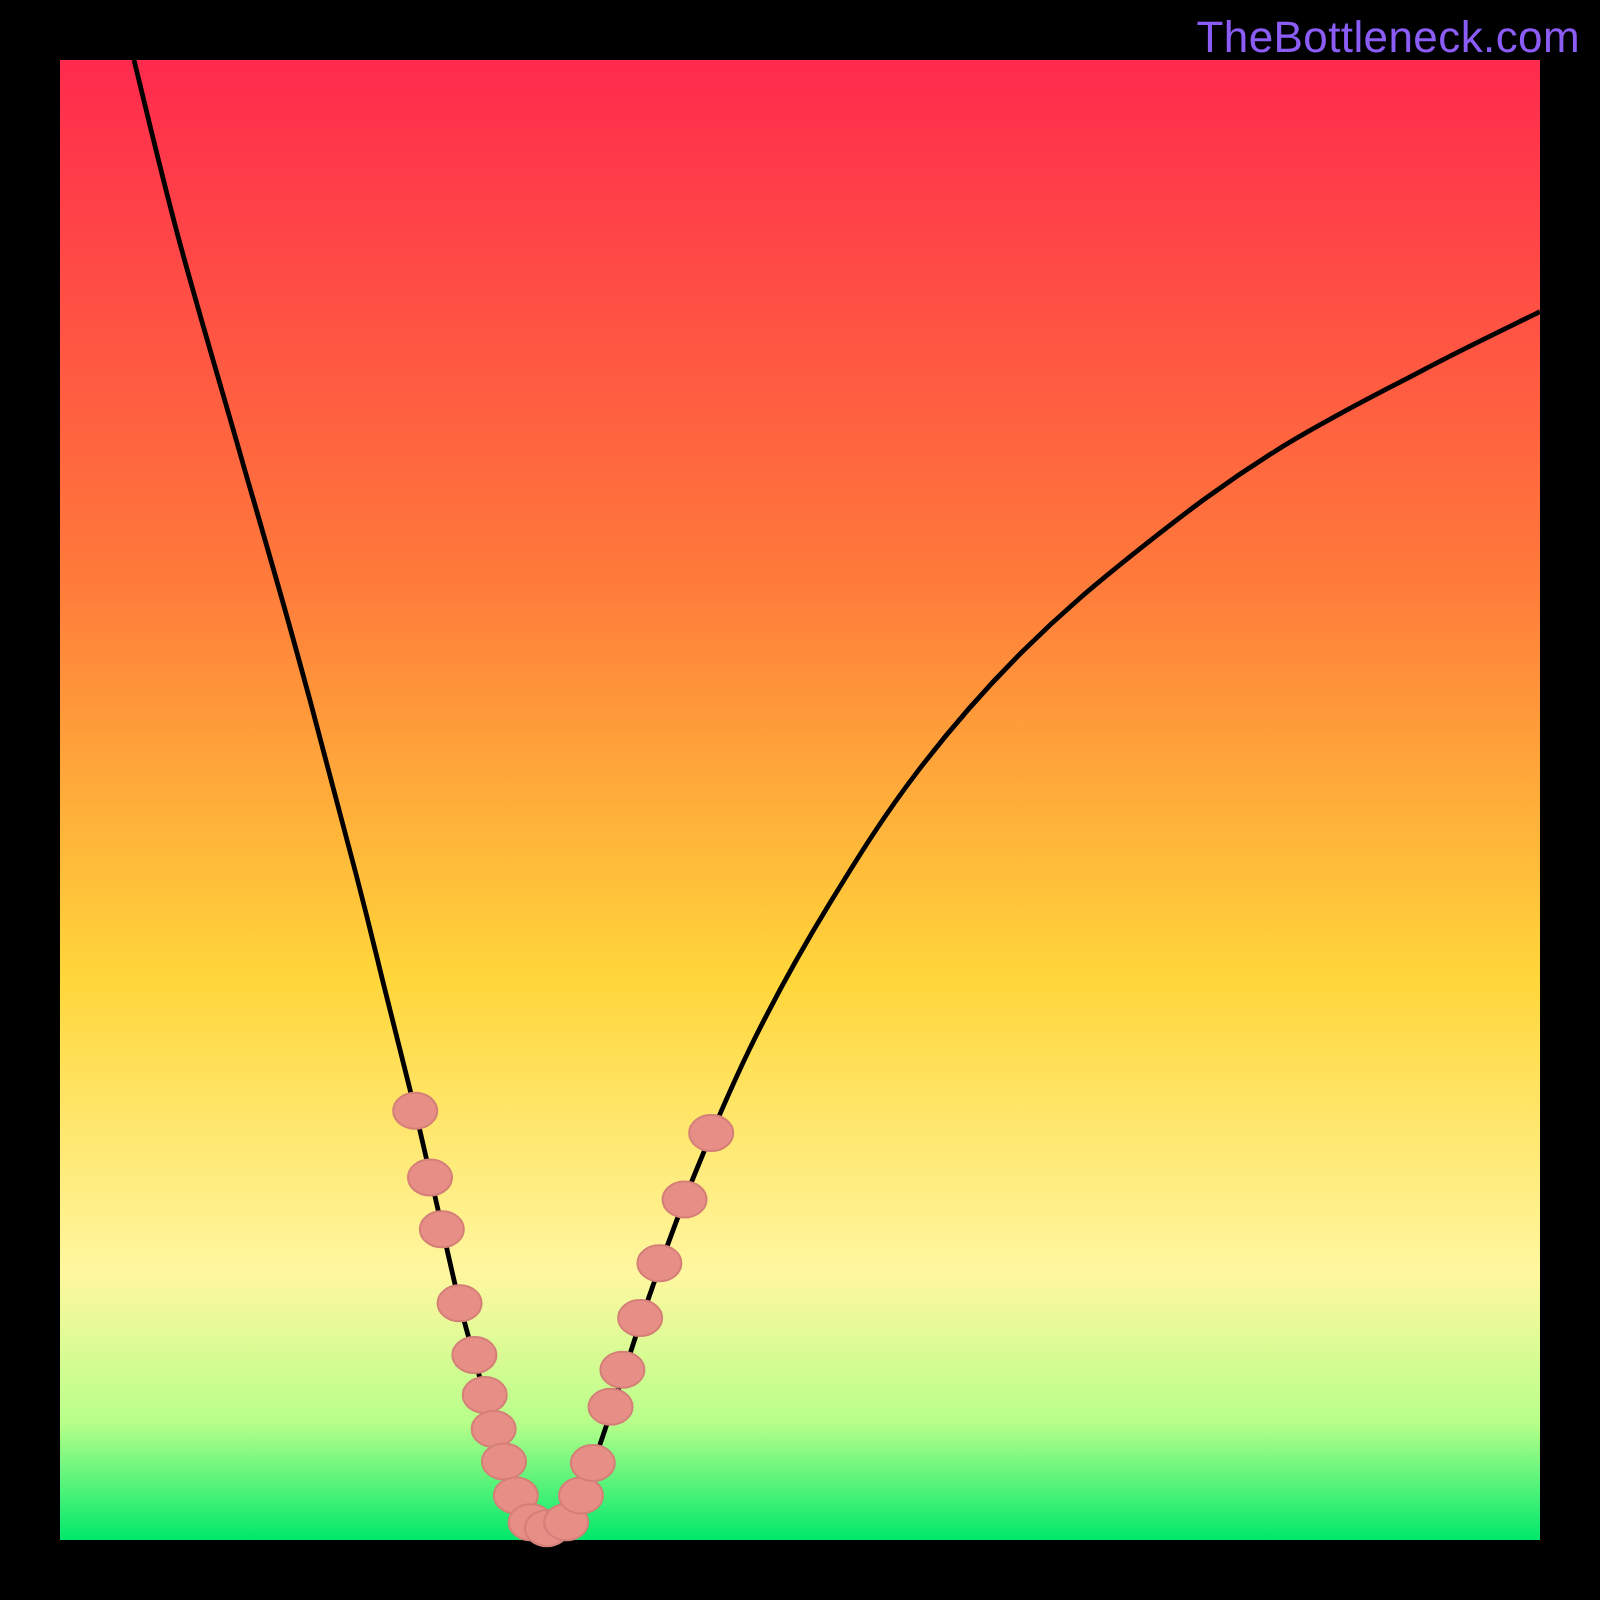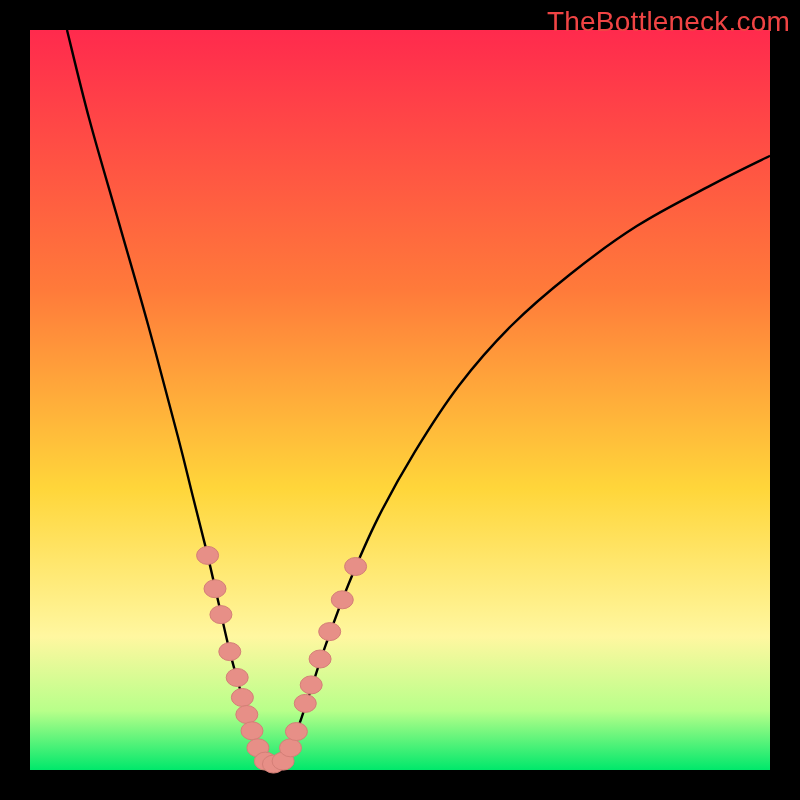--- a/index.html
+++ b/index.html
@@ -1,18 +1,18 @@
 <!DOCTYPE html>
 <html><head>
 <meta charset="utf-8">
 <style>
   html,body{margin:0;padding:0;width:800px;height:800px;overflow:hidden;background:#000;font-family:Arial,Helvetica,sans-serif}
   #wrap{position:relative;width:800px;height:800px}
   svg{display:block}
-  #attribution{position:absolute;top:6px;right:10px;color:#ef4444;font-size:28px;font-weight:400;letter-spacing:0.2px}
+  #attribution{position:absolute;top:6px;right:10px;color:#8b5cf6;font-size:22px;font-weight:400;letter-spacing:0.2px}
 </style>
 </head>
 <body>
 <div id="wrap">
 
 <svg id="svg" width="800" height="800" viewBox="0 0 800 800">
   <defs>
     <linearGradient id="bg" x1="0" y1="0" x2="0" y2="1">
       <stop id="g0" offset="0%" stop-color="#ff2a4d"></stop>
       <stop id="g1" offset="35%" stop-color="#ff7a3a"></stop>

